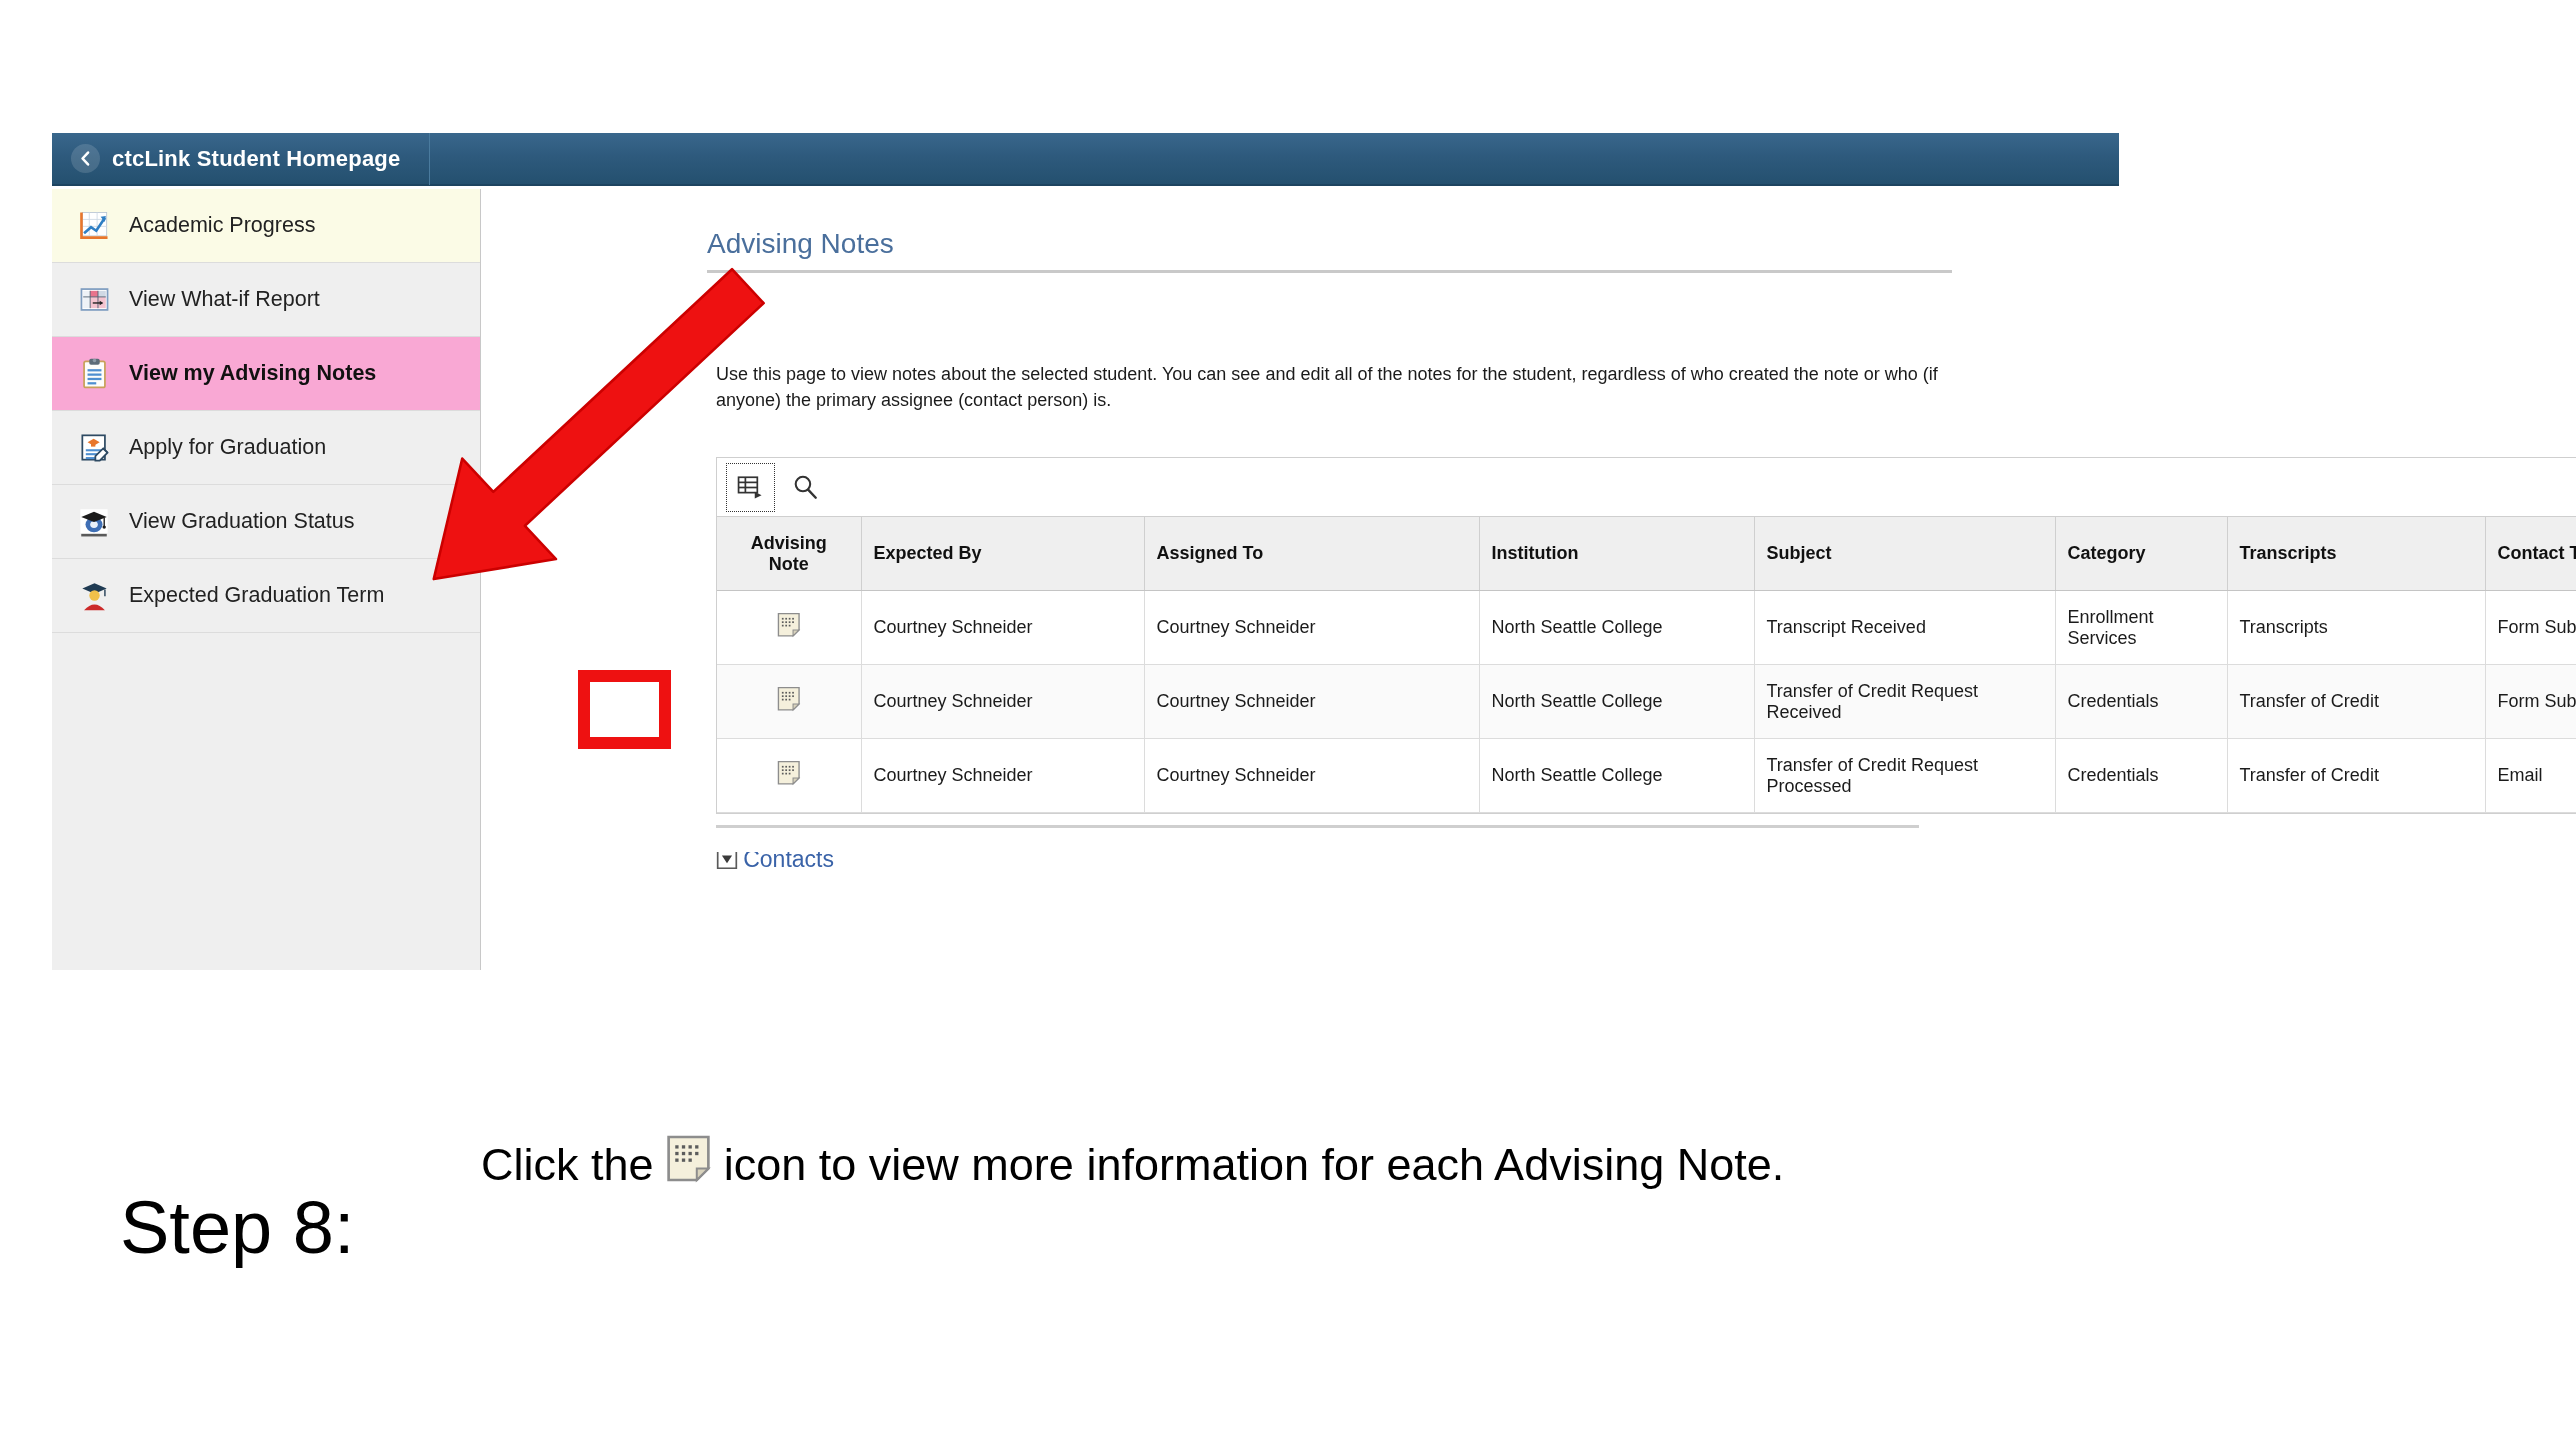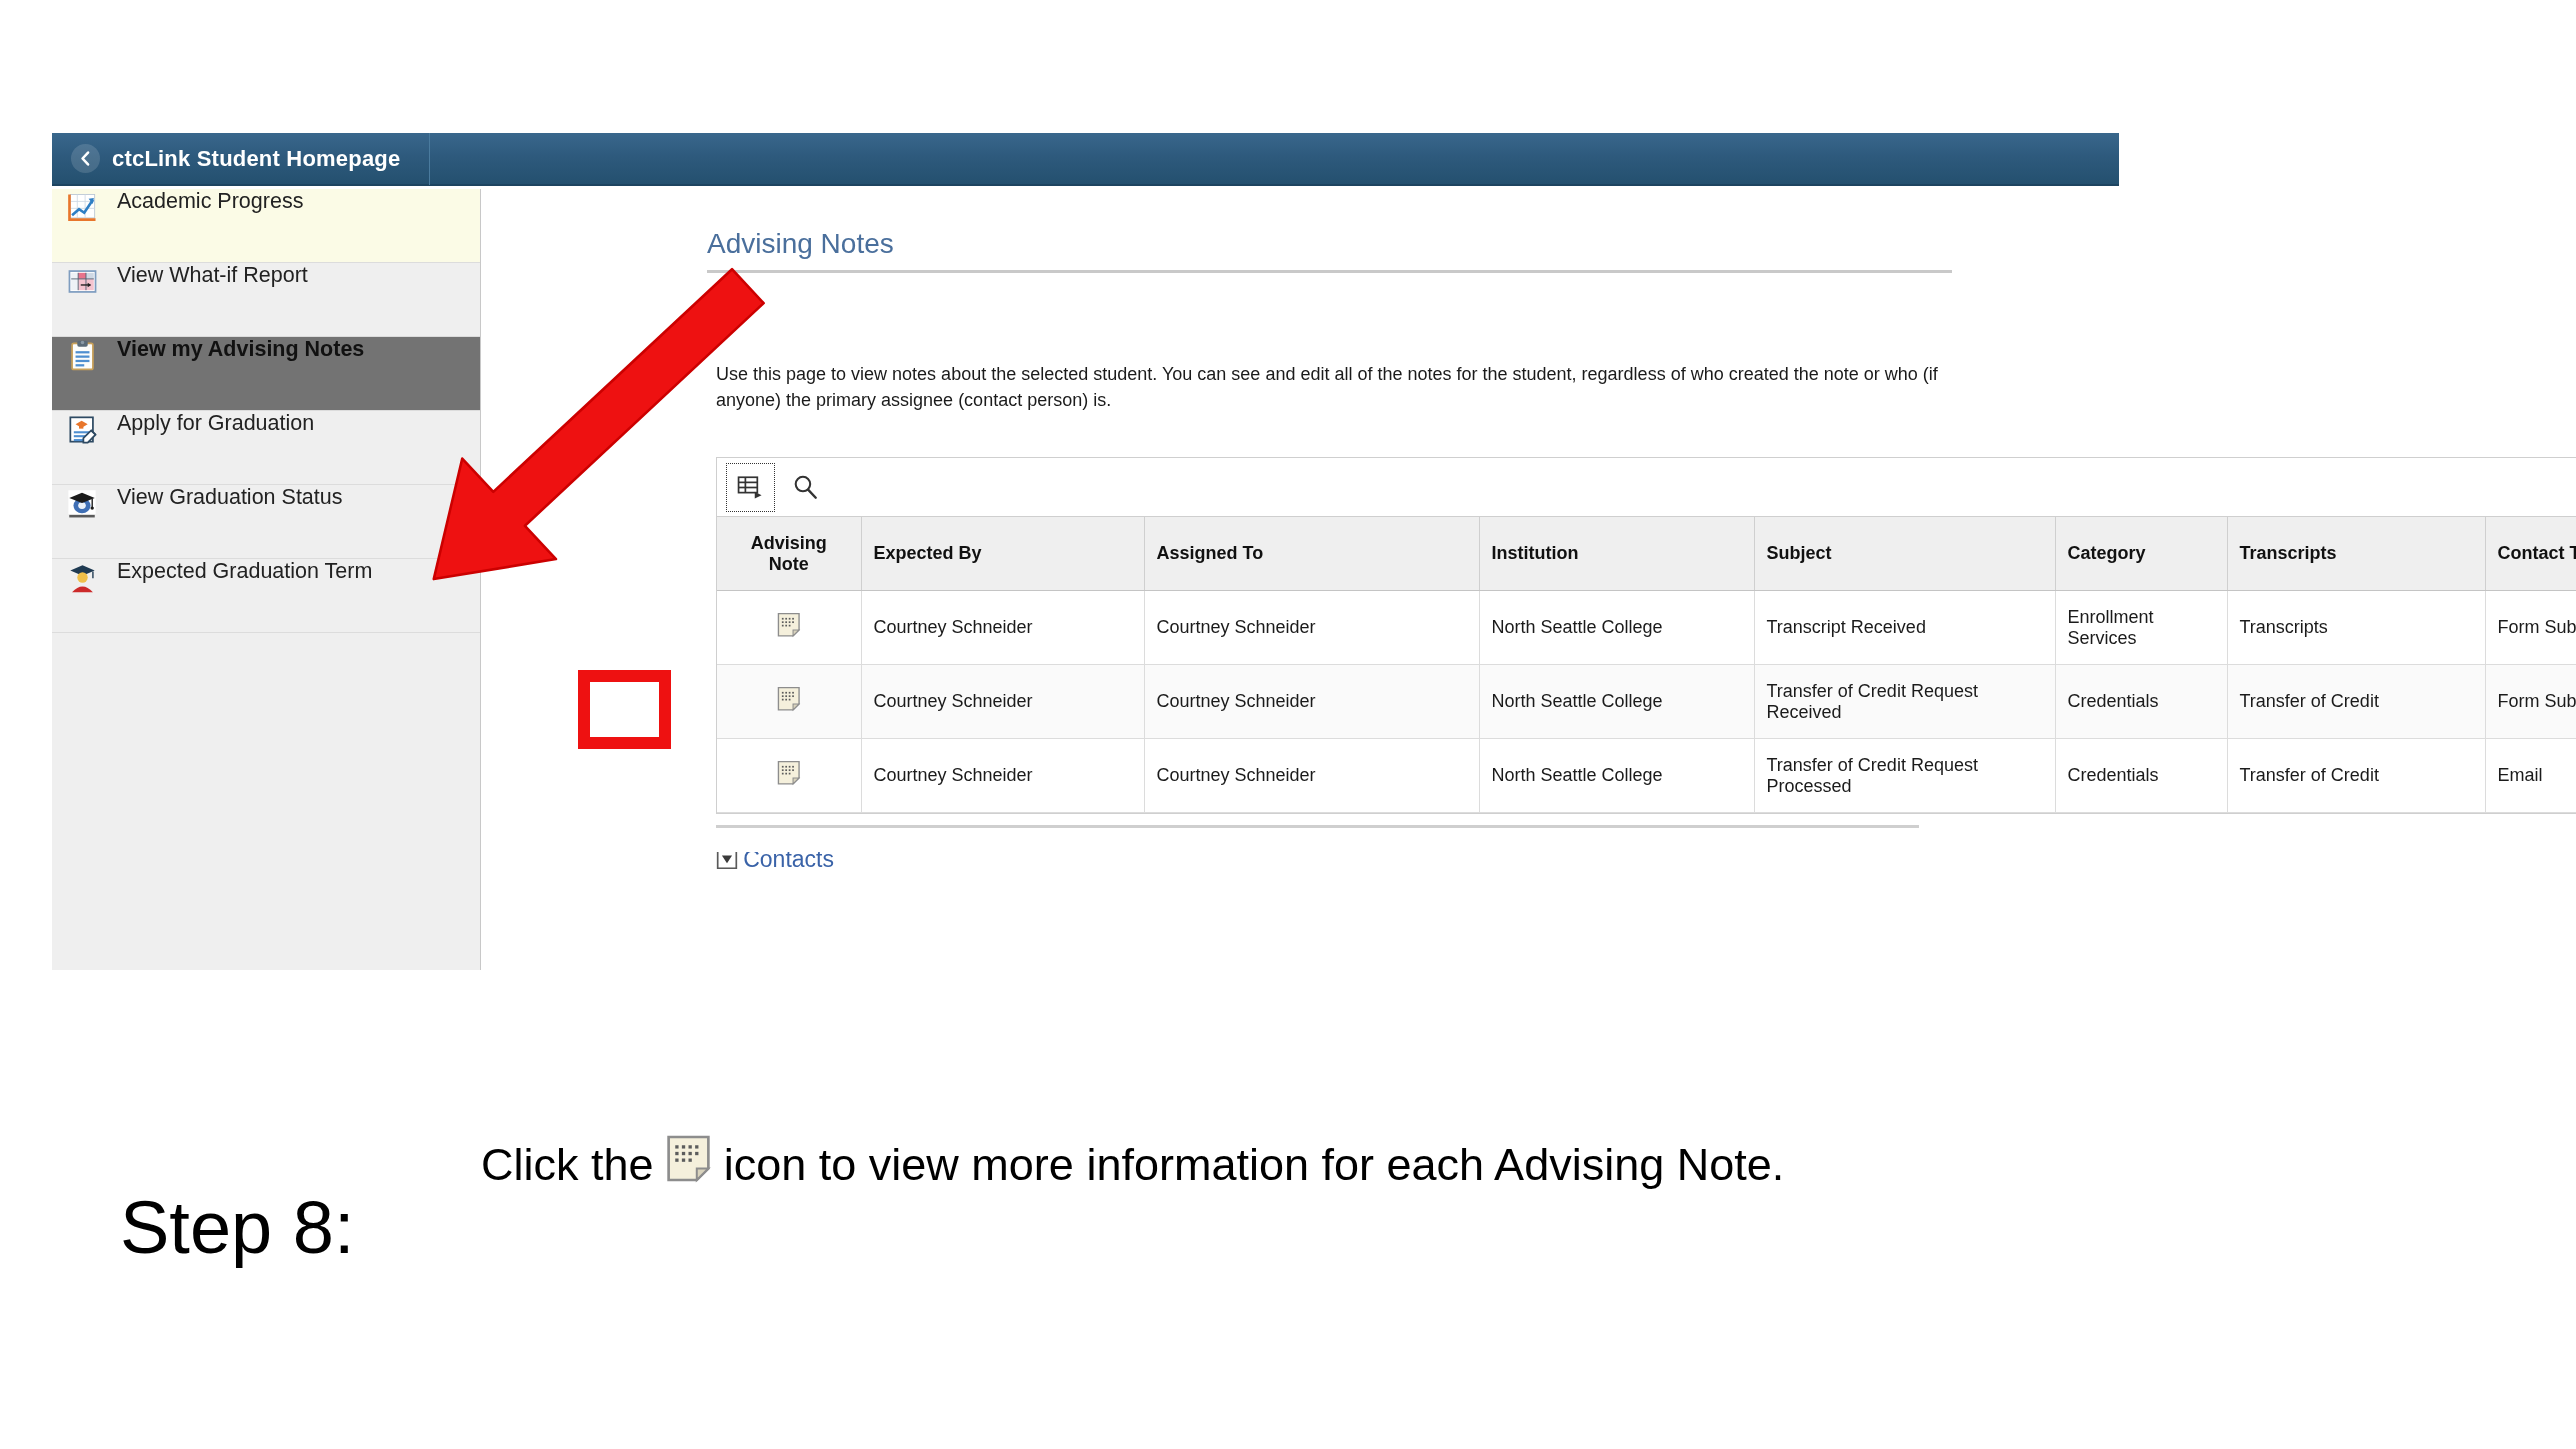--- a/index.html
+++ b/index.html
@@ -74,28 +74,28 @@
     top: 56px;
     width: 429px;
     height: 782px;
     background: #efefef;
     border-right: 0.9px solid #c8c8c8;
     box-sizing: border-box;
   }
   .nav-item {
     height: 74px;
     display: flex;
-    align-items: flex-start;
-    padding-left: 12px;
+    align-items: center;
+    padding-left: 24px;
     border-bottom: 0.9px solid #dcdcdc;
     box-sizing: border-box;
     background: #efefef;
   }
   .nav-item.first { background: #fbfbe6; border-bottom: 0.9px solid #dcdcdc; }
-  .nav-item.selected { background: #737373; }
+  .nav-item.selected { background: #f9a8d4; }
   .nav-icon {
     width: 36px;
     height: 36px;
     flex: none;
     margin-right: 17px;
     display: inline-flex;
     align-items: center;
     justify-content: center;
   }
   .nav-icon svg { display: block; }

